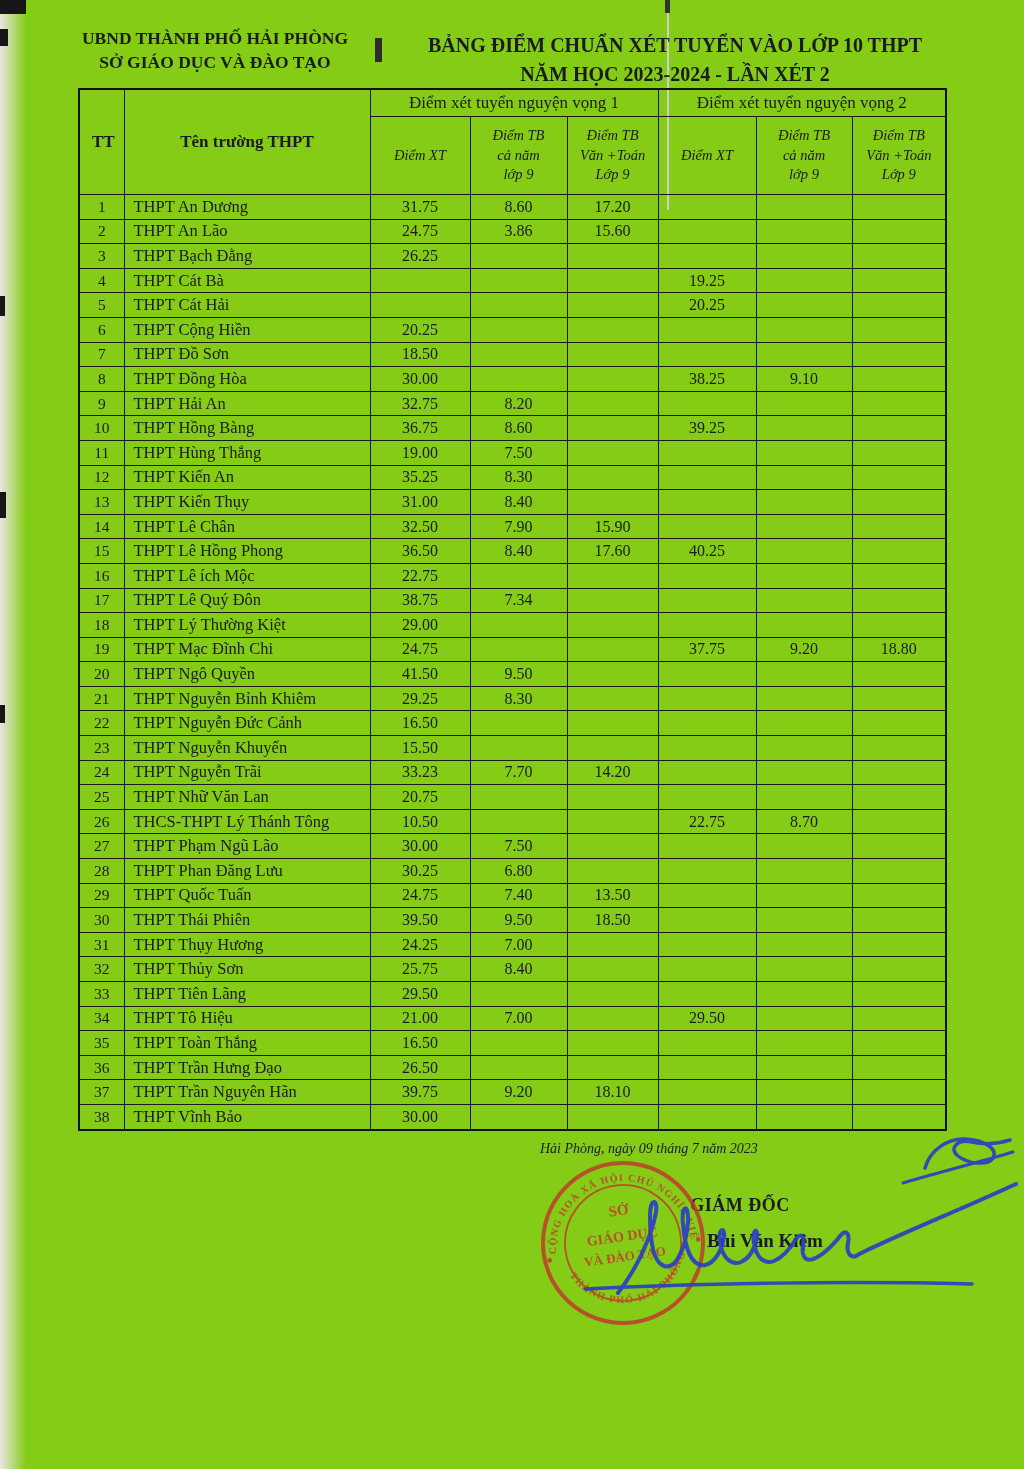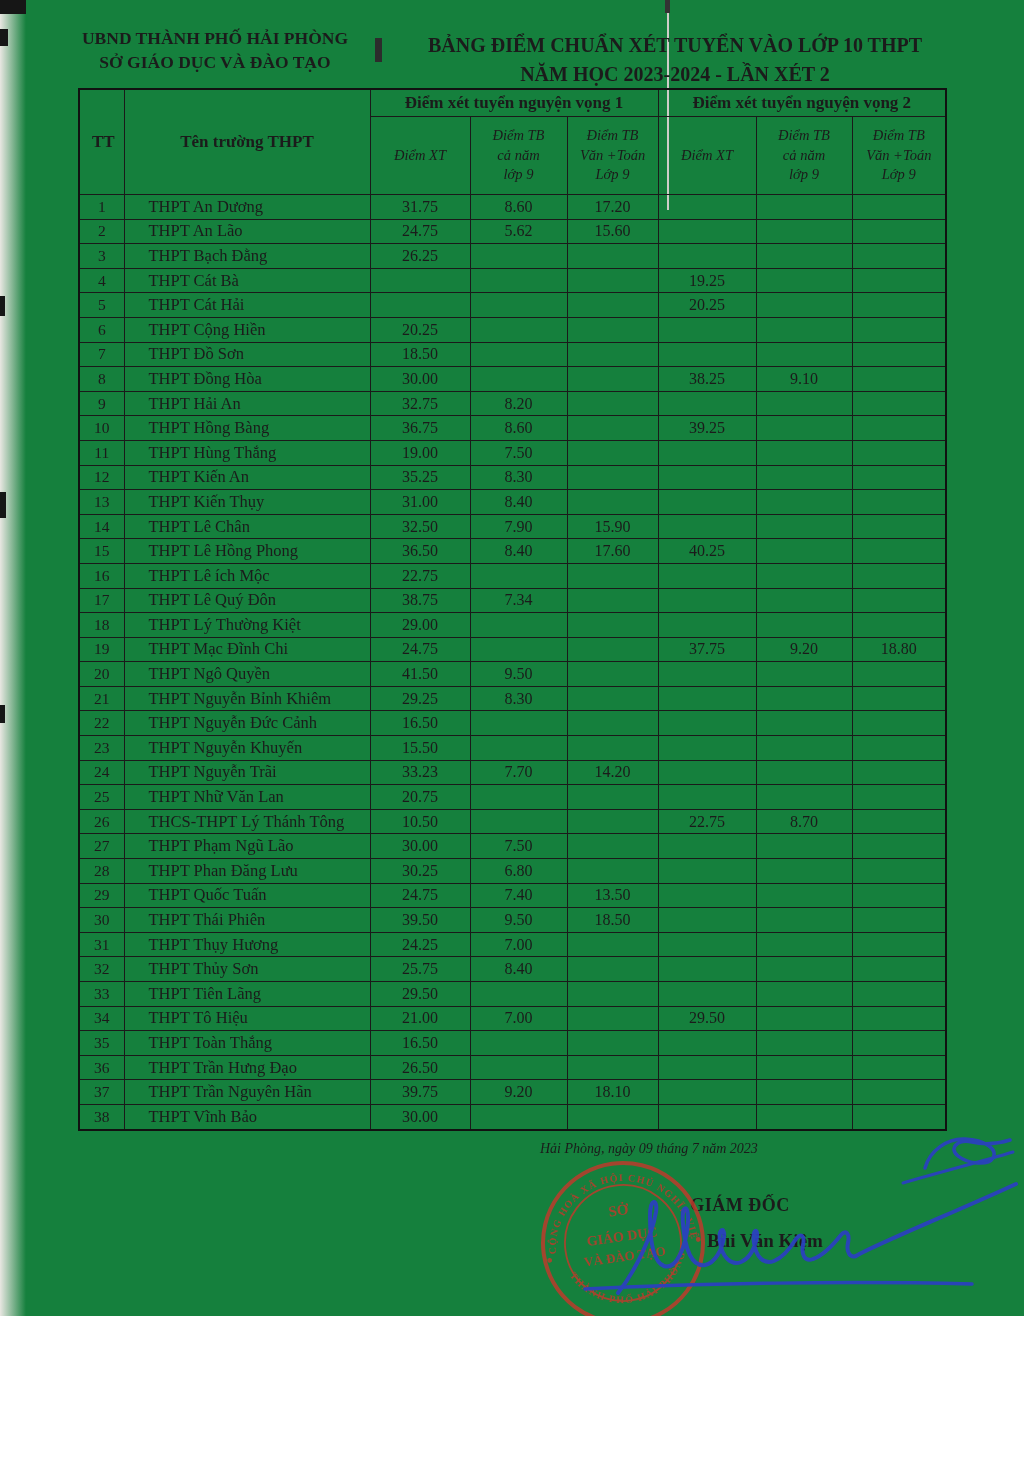--- a/index.html
+++ b/index.html
@@ -1,34 +1,34 @@
 <!DOCTYPE html>
 <html><head>
 <meta charset="utf-8">
 <style>
   html,body{margin:0;padding:0;}
   body{width:1024px;height:1469px;font-family:"Liberation Serif","DejaVu Serif",serif;}
-  .page{position:relative;width:1024px;height:1316px;background:#15803d;overflow:hidden;color:#1b1b1b;}
+  .page{position:relative;width:1024px;height:1469px;background:#84cc16;overflow:hidden;color:#1b1b1b;}
   .shade{position:absolute;left:0;top:0;width:26px;height:1469px;background:linear-gradient(to right,#e9e7e2,rgba(233,231,226,0));}
   .artifact{position:absolute;background:#161616;}
   .fold{position:absolute;left:667px;top:0;width:2px;height:210px;background:#cfcdc8;}
   .fold-tip{position:absolute;left:665px;top:0;width:5px;height:13px;background:#333;}
 
   .org-block{position:absolute;left:70px;top:26px;width:290px;text-align:center;font-weight:bold;font-size:17.5px;line-height:24px;}
   .title-block{position:absolute;left:380px;top:31px;width:590px;text-align:center;font-weight:bold;font-size:20px;line-height:29px;}
 
   table.score{position:absolute;left:78px;top:88px;width:867px;border-collapse:collapse;table-layout:fixed;background:transparent;}
   table.score,table.score th,table.score td{border:1.4px solid #1a1a1a;}
   table.score{border:2.6px solid #111;}
-  th.grp{height:26px;font-size:17px;font-weight:bold;padding:0;margin-left:34px;}
+  th.grp{height:26px;font-size:17px;font-weight:normal;padding:0;margin-left:34px;}
   th.hd{font-size:17px;font-weight:bold;padding:12px;}
   th.sub{height:69px;font-size:14.5px;font-weight:normal;font-style:italic;white-space:pre-line;line-height:1.35;padding:4px;vertical-align:middle;}
   td{height:23.6px;padding:0;font-size:16px;}
   td.tt{text-align:center;font-size:15.5px;}
-  td.name{text-align:left;padding-left:24px;font-size:16.5px;white-space:nowrap;overflow:hidden;}
+  td.name{text-align:left;padding-left:9px;font-size:16.5px;white-space:nowrap;overflow:hidden;}
   td.num{text-align:center;}
 
   .date-line{position:absolute;left:540px;top:1141px;width:370px;font-style:italic;font-size:14px;white-space:nowrap;}
   .director{position:absolute;left:630px;top:1170px;width:220px;text-align:center;font-weight:bold;font-size:18px;letter-spacing:.5px;margin-top:25px;}
   .signer{position:absolute;left:685px;top:1230px;width:160px;text-align:center;font-weight:bold;font-size:19px;white-space:nowrap;}
   .stamp-svg{position:absolute;left:533px;top:1153px;opacity:.83;transform:rotate(-8deg);}
   .sig-svg{position:absolute;left:540px;top:1125px;}
 </style>
 </head>
 <body>
@@ -98,21 +98,21 @@
           <td class="num">8.60</td>
           <td class="num">17.20</td>
           <td class="num"></td>
           <td class="num"></td>
           <td class="num"></td>
         </tr>
         <tr>
           <td class="tt">2</td>
           <td class="name">THPT An Lão</td>
           <td class="num">24.75</td>
-          <td class="num">5.62</td>
+          <td class="num">3.86</td>
           <td class="num">15.60</td>
           <td class="num"></td>
           <td class="num"></td>
           <td class="num"></td>
         </tr>
         <tr>
           <td class="tt">3</td>
           <td class="name">THPT Bạch Đằng</td>
           <td class="num">26.25</td>
           <td class="num"></td>

